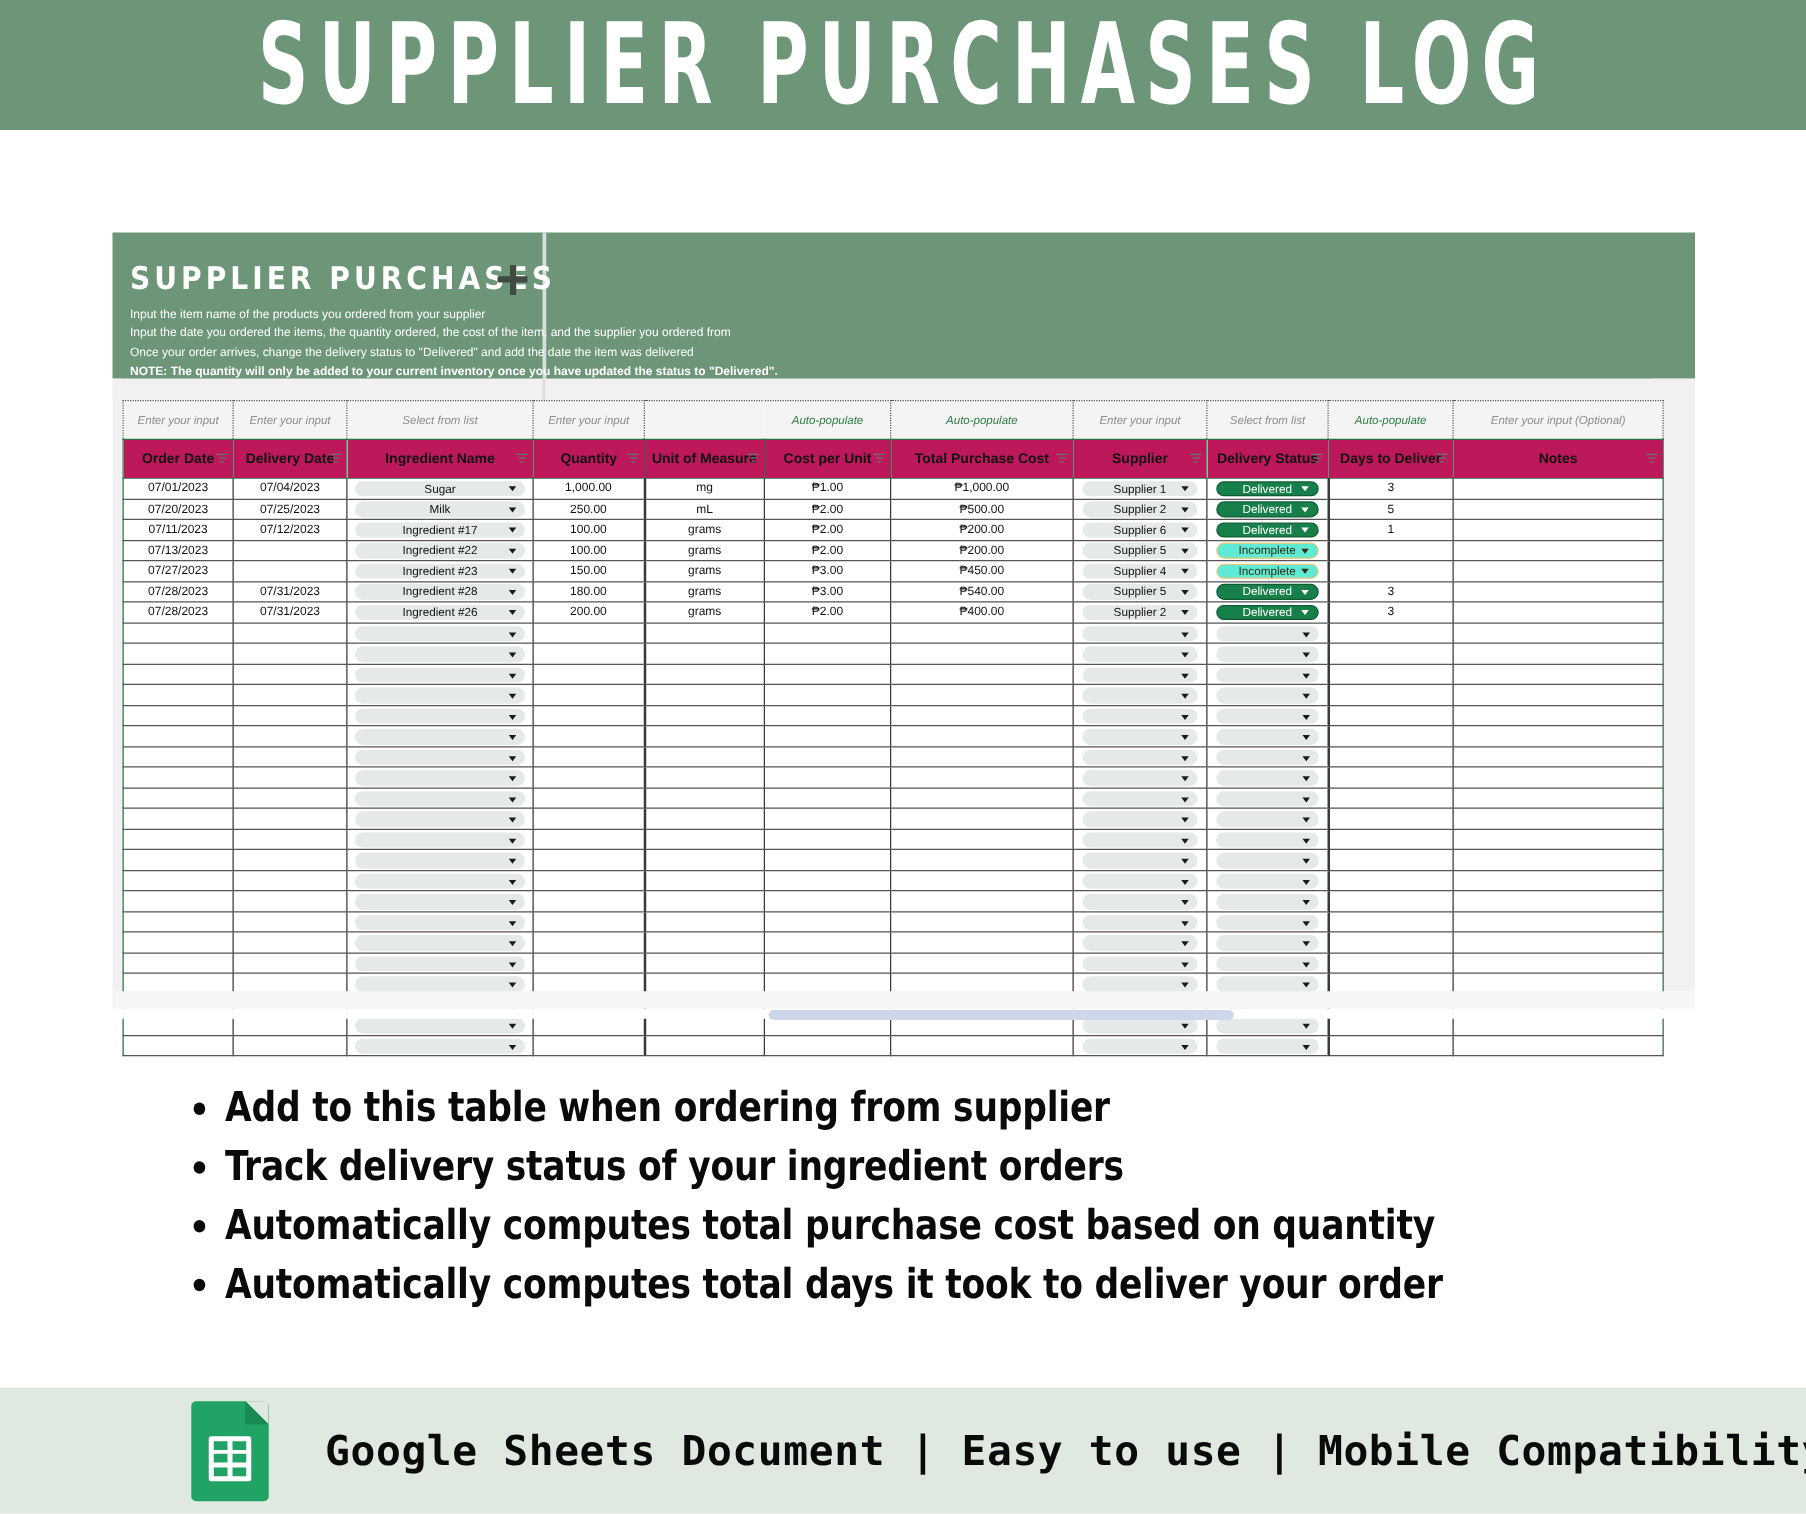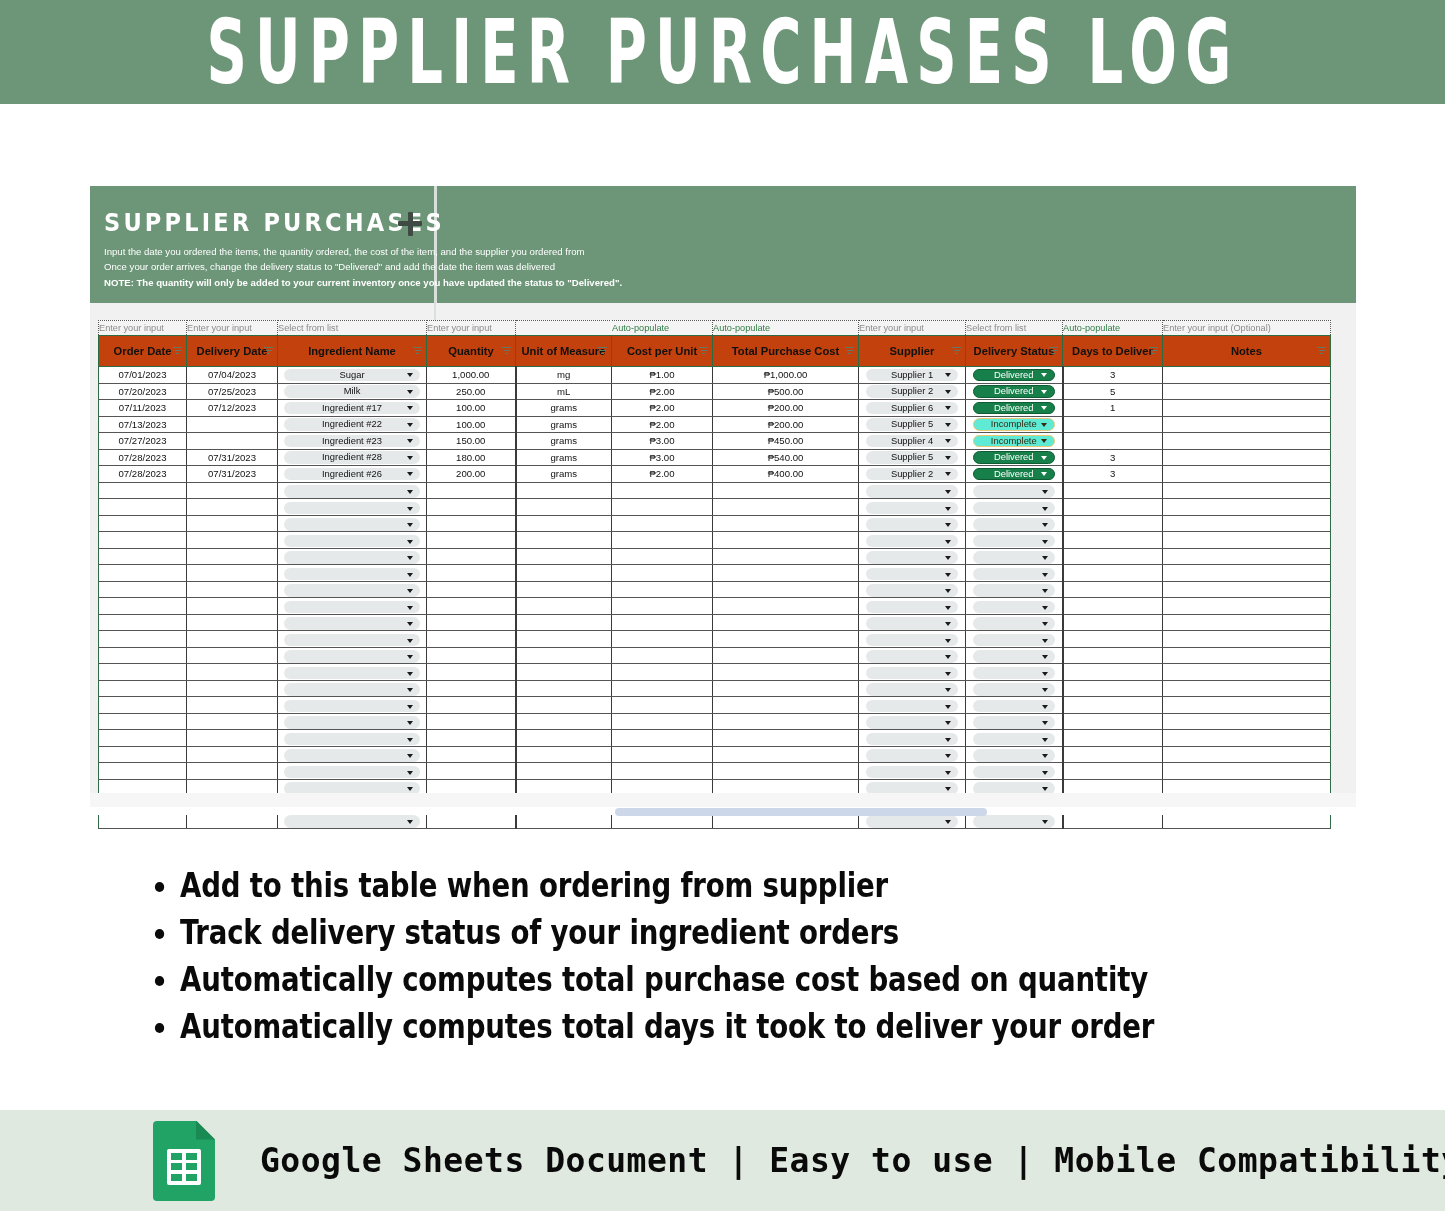--- a/index.html
+++ b/index.html
@@ -126,38 +126,40 @@
     border-collapse: collapse;
     table-layout: fixed;
     font-size: 9.5px;
     color: #0f0f0f;
     background: #ffffff;
   }
   .grid td, .grid th { padding: 0; margin: 0; }
 
   
   .hint-row td {
-    height: 15px;
+    height: 31px;
     background: #f4f4f4;
+    text-align: center;
+    font-style: italic;
     font-size: 9.2px;
     color: #8c8c8c;
     border-top: 1px dotted #555;
     border-bottom: 1px dotted #555;
     border-left: 1px dotted #555;
     border-right: 1px dotted #555;
     white-space: nowrap;
     overflow: hidden;
   }
   .hint-row td.auto { color: #2f7d45; }
   .hint-row td.blank { border-left: 1px dotted #f4f4f4; border-right: 1px dotted #f4f4f4; }
 
   
   .head-row td {
     height: 31px;
-    background: #c2410c;
+    background: #be185d;
     color: #111111;
     font-weight: bold;
     font-size: 11.2px;
     text-align: center;
     border: 1px solid #2e6b43;
     position: relative;
     line-height: 12px;
   }
   .head-label { display: inline-block; }
   .filter-ico {
@@ -303,20 +305,21 @@
 
 <div class="sheet-shot">
 
   <div class="sheet-green-header"></div>
   <div class="sheet-green-divider"></div>
 
   <div class="sheet-title">SUPPLIER PURCHASES</div>
   <div class="sheet-plus"></div>
 
   <div class="sheet-instructions">
+    <div>Input the item name of the products you ordered from your supplier</div>
     <div>Input the date you ordered the items, the quantity ordered, the cost of the item, and the supplier you ordered from</div>
     <div>Once your order arrives, change the delivery status to "Delivered" and add the date the item was delivered</div>
     <div class="note">NOTE: The quantity will only be added to your current inventory once you have updated the status to "Delivered".</div>
   </div>
 
   <div class="sheet-gap"></div>
   <div class="sheet-left-gutter"></div>
   <div class="sheet-right-gutter"></div>
   <div class="sheet-vert-line"></div>
 

